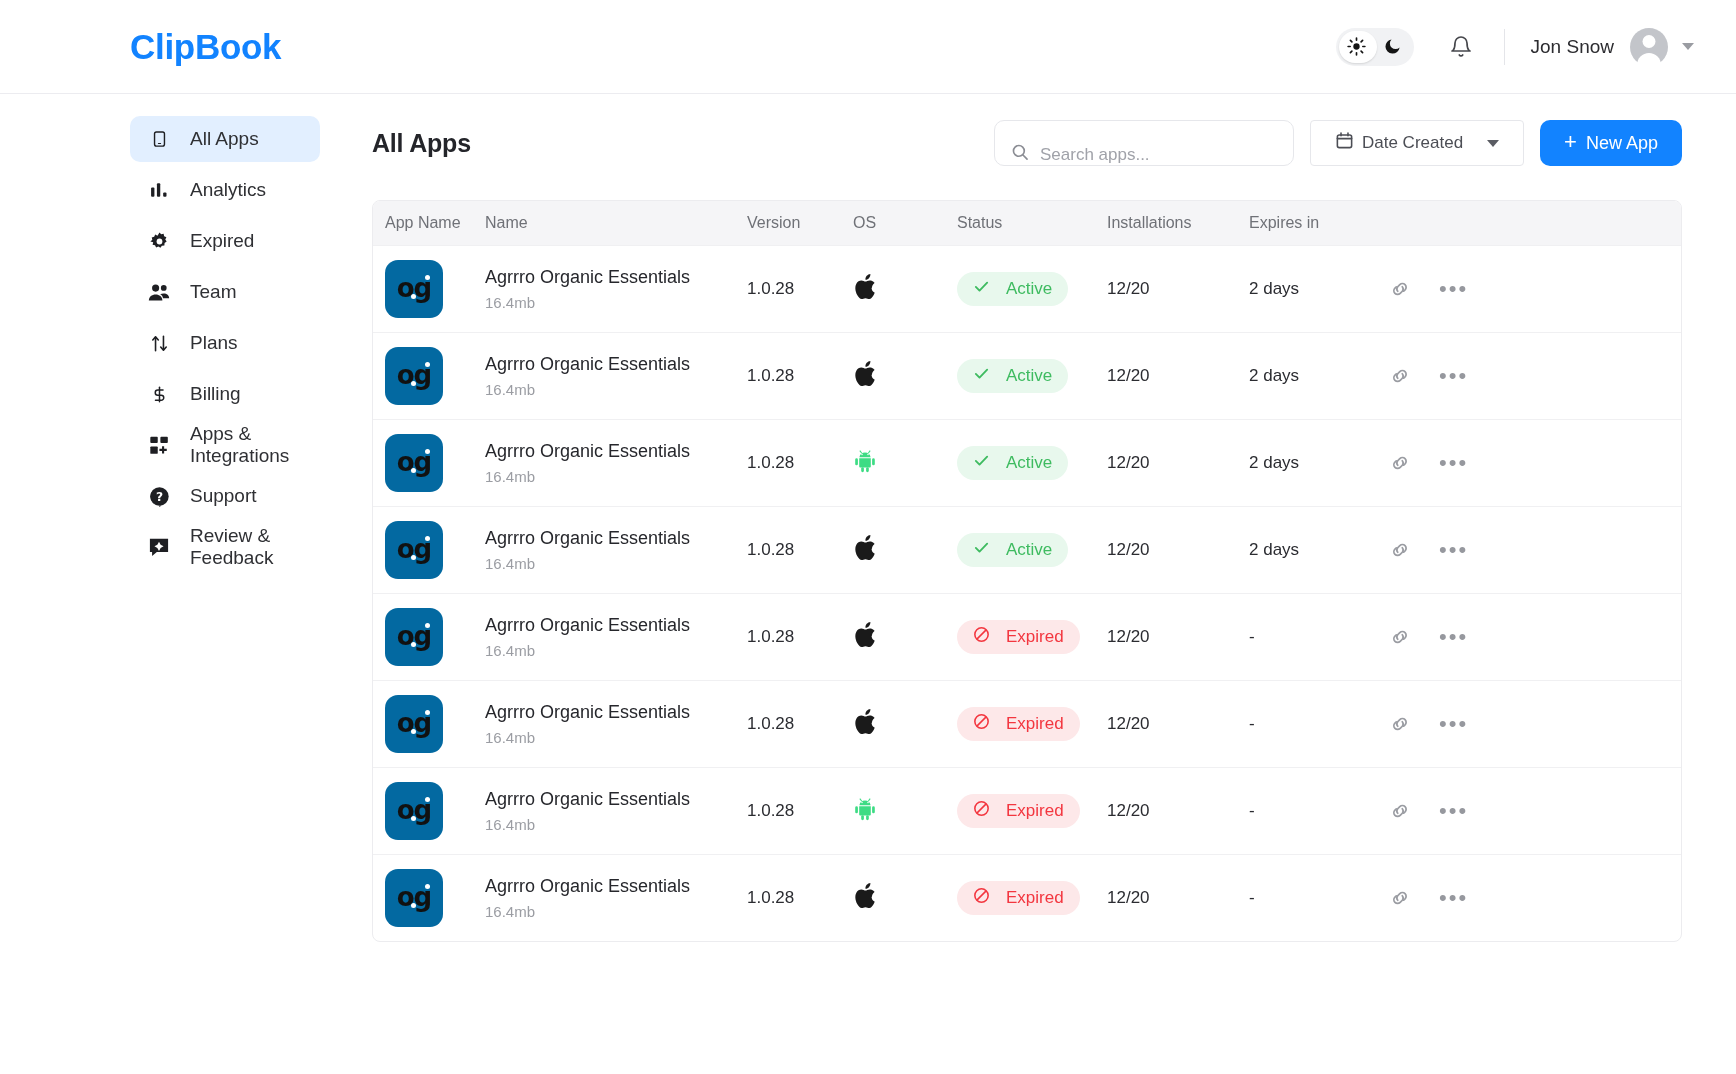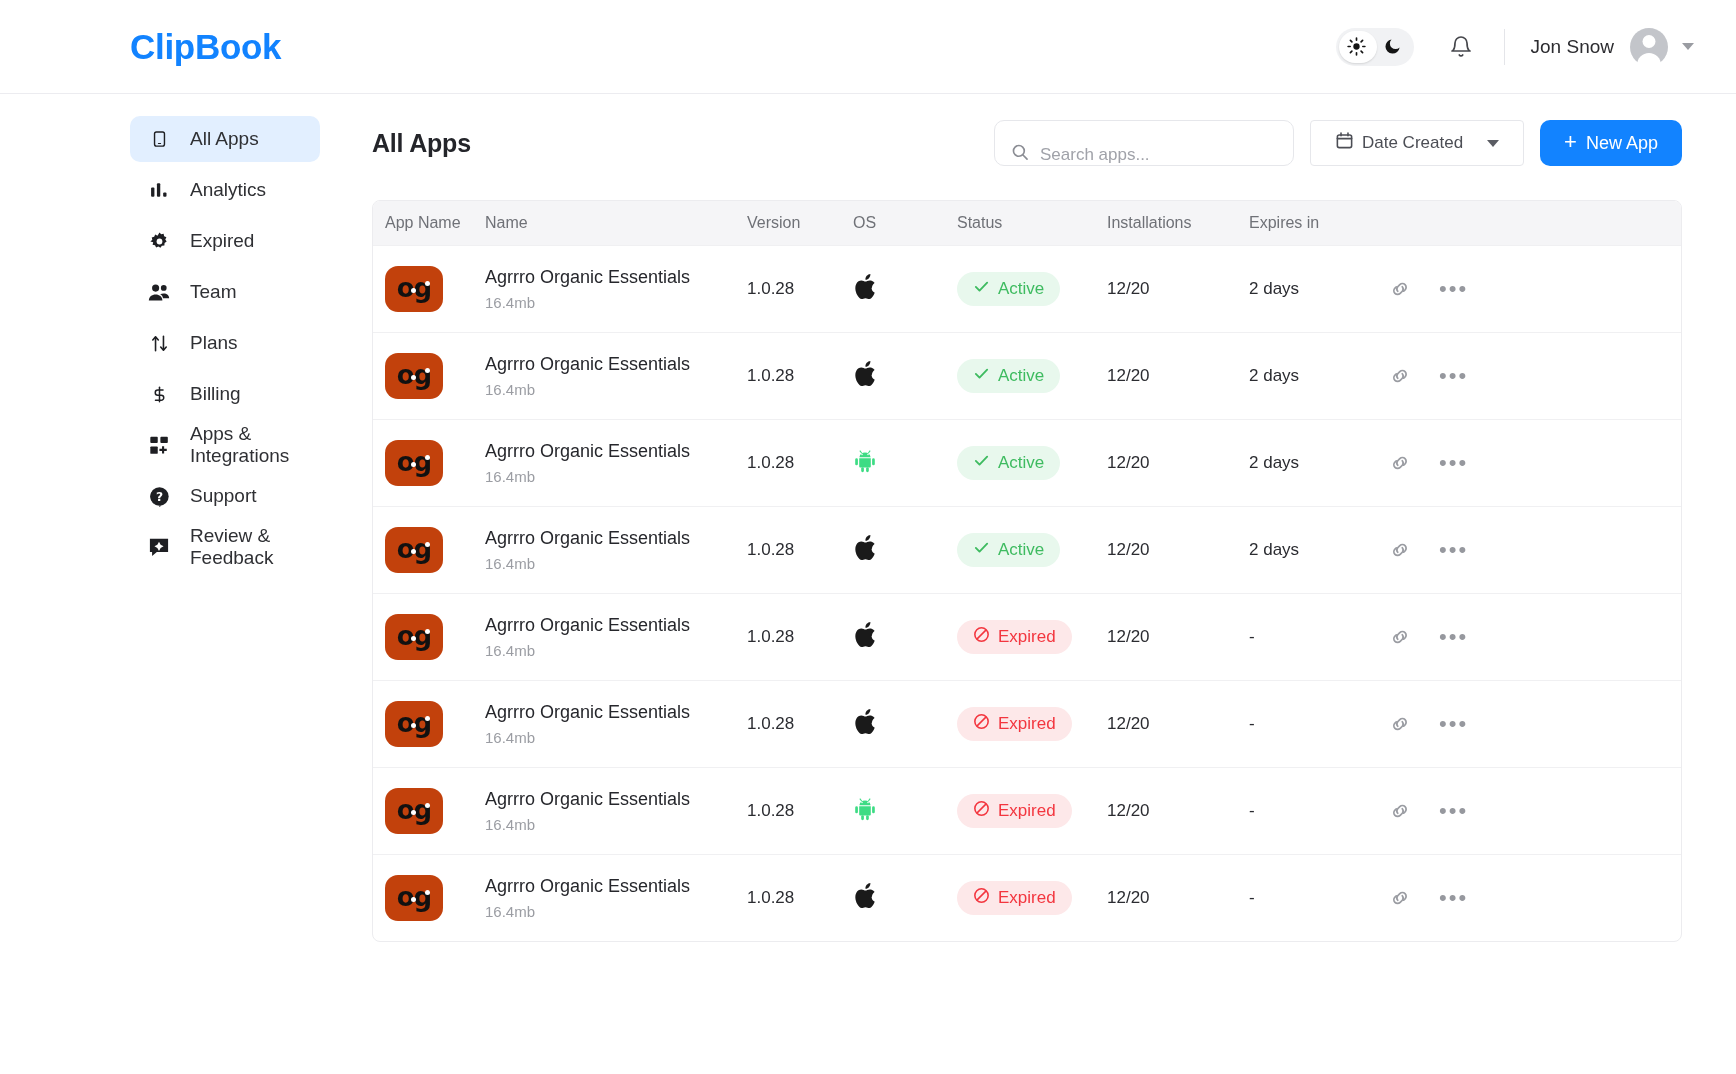--- a/index.html
+++ b/index.html
@@ -255,23 +255,23 @@
   .c-icon   { width: 112px; padding-left: 12px; }
   .c-name   { width: 262px; }
   .c-ver    { width: 106px; }
   .c-os     { width: 104px; }
   .c-status { width: 150px; }
   .c-inst   { width: 142px; }
   .c-exp    { width: 140px; }
   .c-act    { flex: 1 1 auto; display: flex; align-items: center; justify-content: flex-end; gap: 28px; padding-right: 30px; }
 
   .app-icon {
-    width: 58px; height: 46px;
+    width: 58px; height: 58px;
     border-radius: 13px;
-    background: #c2410c;
+    background: #0369a1;
     display: flex;
     align-items: center;
     justify-content: center;
     position: relative;
   }
   .og-text {
     font-family: "DejaVu Sans", sans-serif;
     font-weight: 700;
     font-size: 26px;
     color: #111111;
@@ -292,21 +292,21 @@
     color: #26272c;
     margin-bottom: 6px;
     white-space: nowrap;
   }
   .app-size { font-size: 15px; color: #9b9da3; }
   .cell-text { font-size: 17px; color: #2b2c31; }
 
   .badge {
     display: inline-flex;
     align-items: center;
-    gap: 8px;
+    gap: 16px;
     height: 34px;
     padding: 16px 16px;
     border-radius: 17px;
     font-size: 17px;
   }
   .badge.active { background: #e8f8ed; color: #3ebb60; }
   .badge.expired { background: #fde8e9; color: #f3363f; }
 
   .icon-btn { display: flex; align-items: center; justify-content: center; }
   .dots { font-size: 22px; color: #96989e; letter-spacing: 2px; line-height: 1; }

